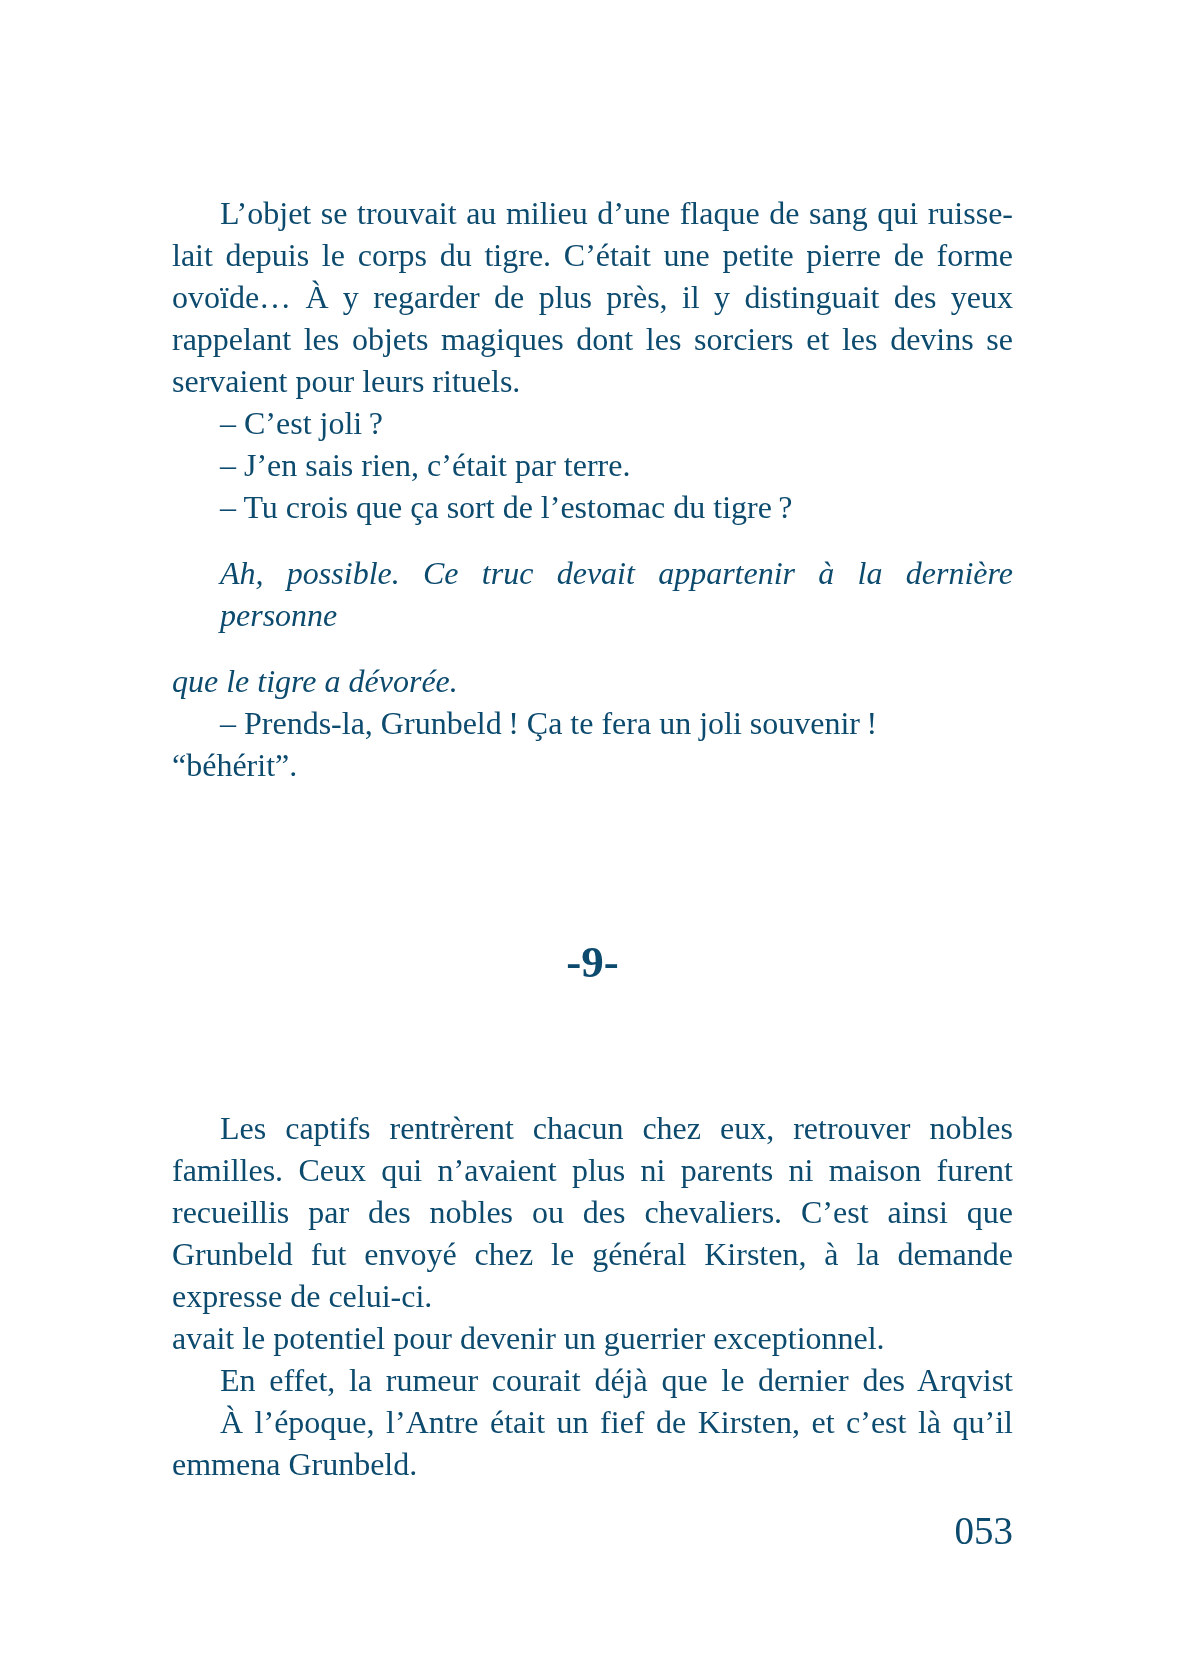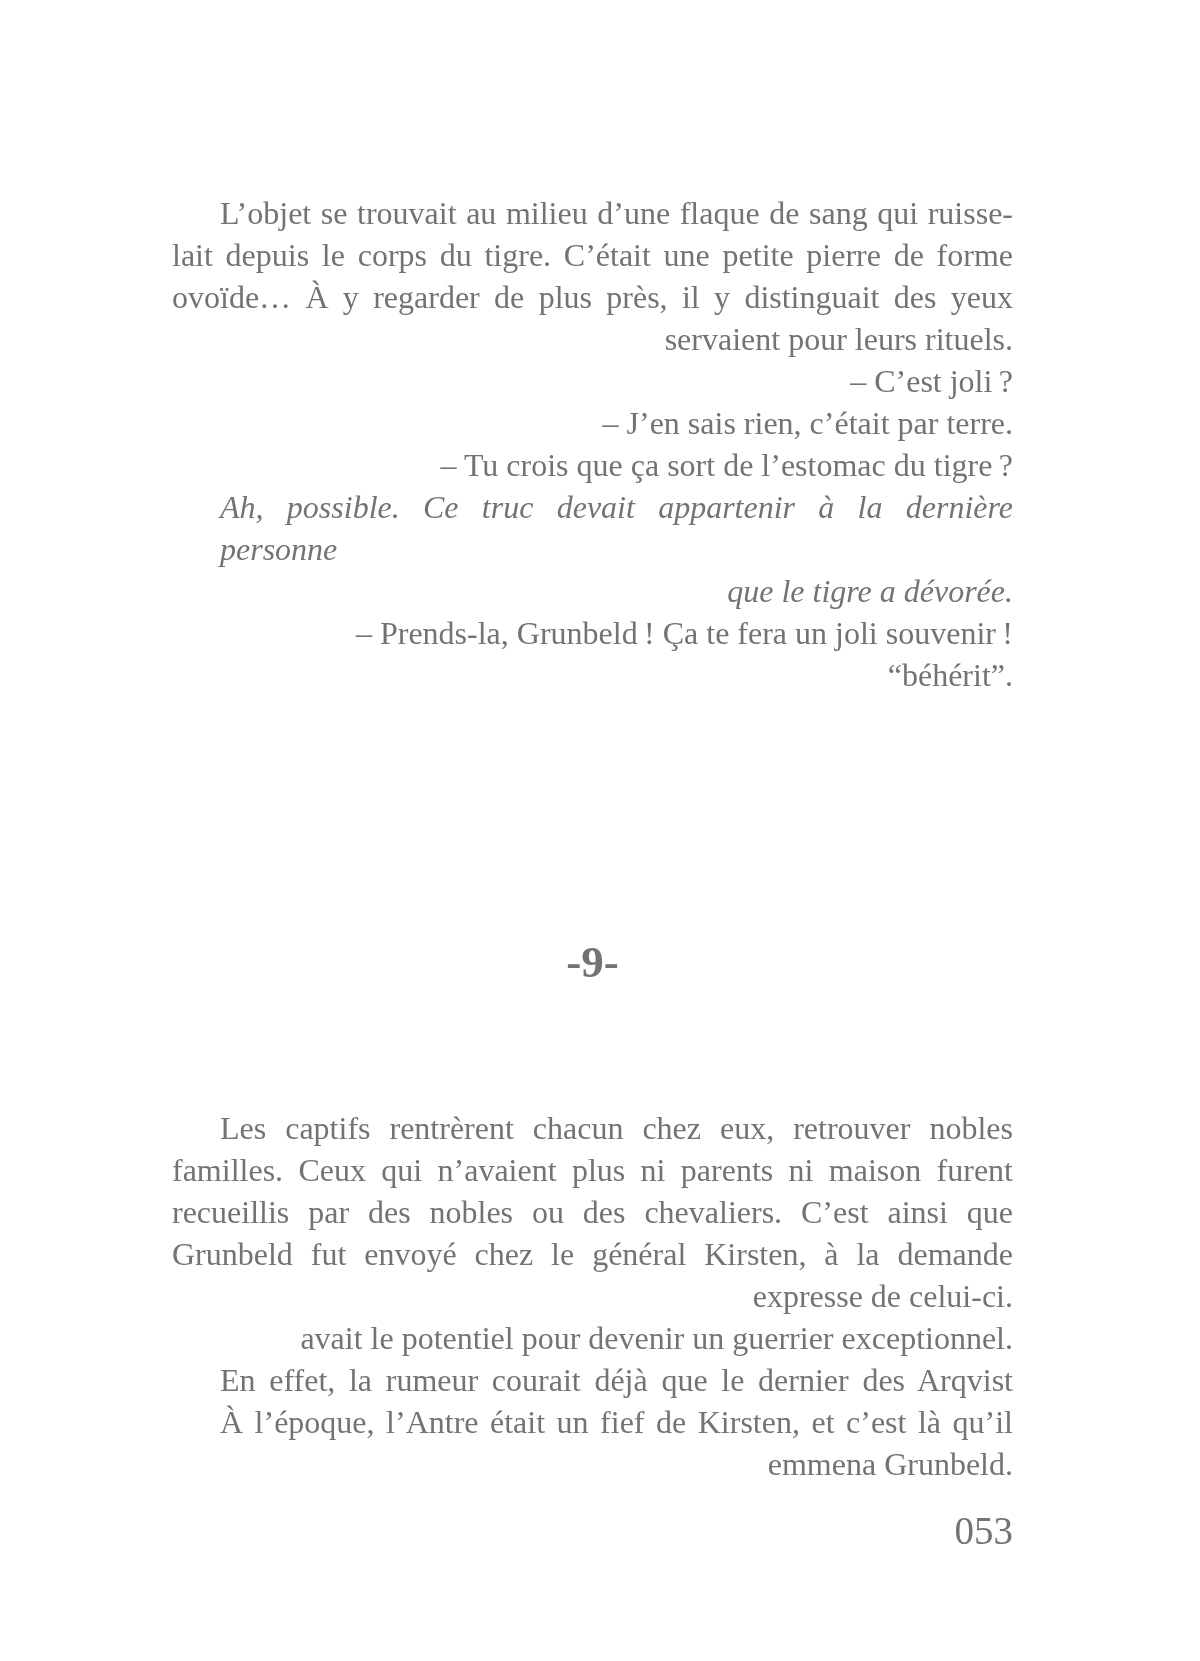--- a/index.html
+++ b/index.html
@@ -2,46 +2,46 @@
 <html><head>
 <meta charset="utf-8">
 <style>
   html, body { margin: 0; padding: 0; background: #e8e8e8; }
   .page {
     position: relative;
     width: 1200px;
     height: 1661px;
     margin: 0 auto;
     background: #ffffff;
-    color: #737373;
+    color: #0c4a6e;
     font-family: "Liberation Serif", serif;
     overflow: hidden;
   }
   .block {
     position: absolute;
     left: 172px;
     width: 841px;
   }
   .para { margin: 0; }
   .line {
     display: block;
     font-size: 32px;
     line-height: 42px;
     white-space: nowrap;
-    text-align: right;
+    text-align: left;
   }
   
   .jl {
     white-space: normal;
     text-align: justify;
     text-align-last: justify;
   }
   
   .ind { padding-left: 48px; }
-  .italic .line { font-style: italic; }
+  .italic .line { font-style: italic; margin-top: 24px; }
   .chapter-heading {
     position: absolute;
     left: 172px;
     width: 841px;
     top: 936px;
     text-align: center;
     font-size: 45px;
     font-weight: bold;
     line-height: 52px;
   }
@@ -58,20 +58,21 @@
 </head>
 <body>
 
 <div class="page">
 
   <div class="block" style="top:192px">
     <p class="para">
       <span class="line jl ind">L’objet se trouvait au milieu d’une flaque de sang qui ruisse-</span>
       <span class="line jl">lait depuis le corps du tigre. C’était une petite pierre de forme</span>
       <span class="line jl">ovoïde… À y regarder de plus près, il y distinguait des yeux</span>
+      <span class="line jl">rappelant les objets magiques dont les sorciers et les devins se</span>
       <span class="line">servaient pour leurs rituels.</span>
     </p>
     <p class="para">
       <span class="line ind">– C’est joli ?</span>
     </p>
     <p class="para">
       <span class="line ind">– J’en sais rien, c’était par terre.</span>
     </p>
     <p class="para">
       <span class="line ind">– Tu crois que ça sort de l’estomac du tigre ?</span>

